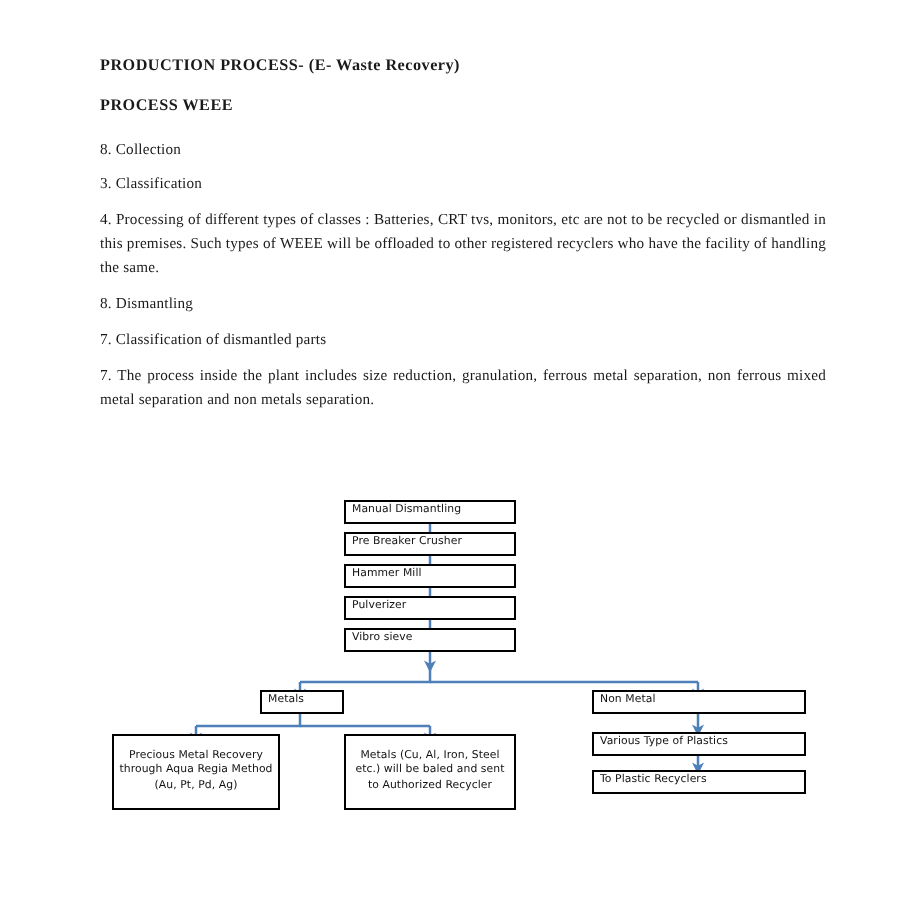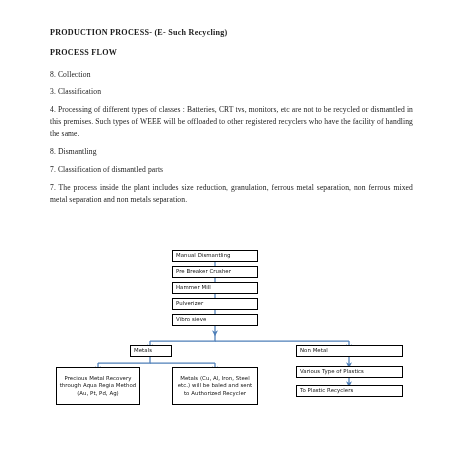--- a/index.html
+++ b/index.html
@@ -89,22 +89,22 @@
     align-items: center;
     justify-content: center;
     text-align: center;
     padding: 1px 2px;
   }
 </style>
 </head>
 <body>
 
 <div class="doc-text">
-  <p class="heading-main">PRODUCTION PROCESS- (E- Such Recycling)</p>
-  <p class="heading-sub">PROCESS FLOW</p>
+  <p class="heading-main">PRODUCTION PROCESS- (E- Waste Recovery)</p>
+  <p class="heading-sub">PROCESS WEEE</p>
   <p class="para tight">8. Collection</p>
   <p class="para tight">3. Classification</p>
   <p class="para justified">4. Processing of different types of classes : Batteries, CRT tvs, monitors, etc are not to be recycled or dismantled in this premises. Such types of WEEE will be offloaded to other registered recyclers who have the facility of handling the same.</p>
   <p class="para tight">8. Dismantling</p>
   <p class="para tight">7. Classification  of dismantled  parts</p>
   <p class="para justified">7. The process inside the plant includes size reduction, granulation, ferrous metal separation, non ferrous mixed metal separation and non metals separation.</p>
 </div>
 
 <div class="flow">
   <svg viewBox="0 0 453 453" xmlns="http://www.w3.org/2000/svg">

